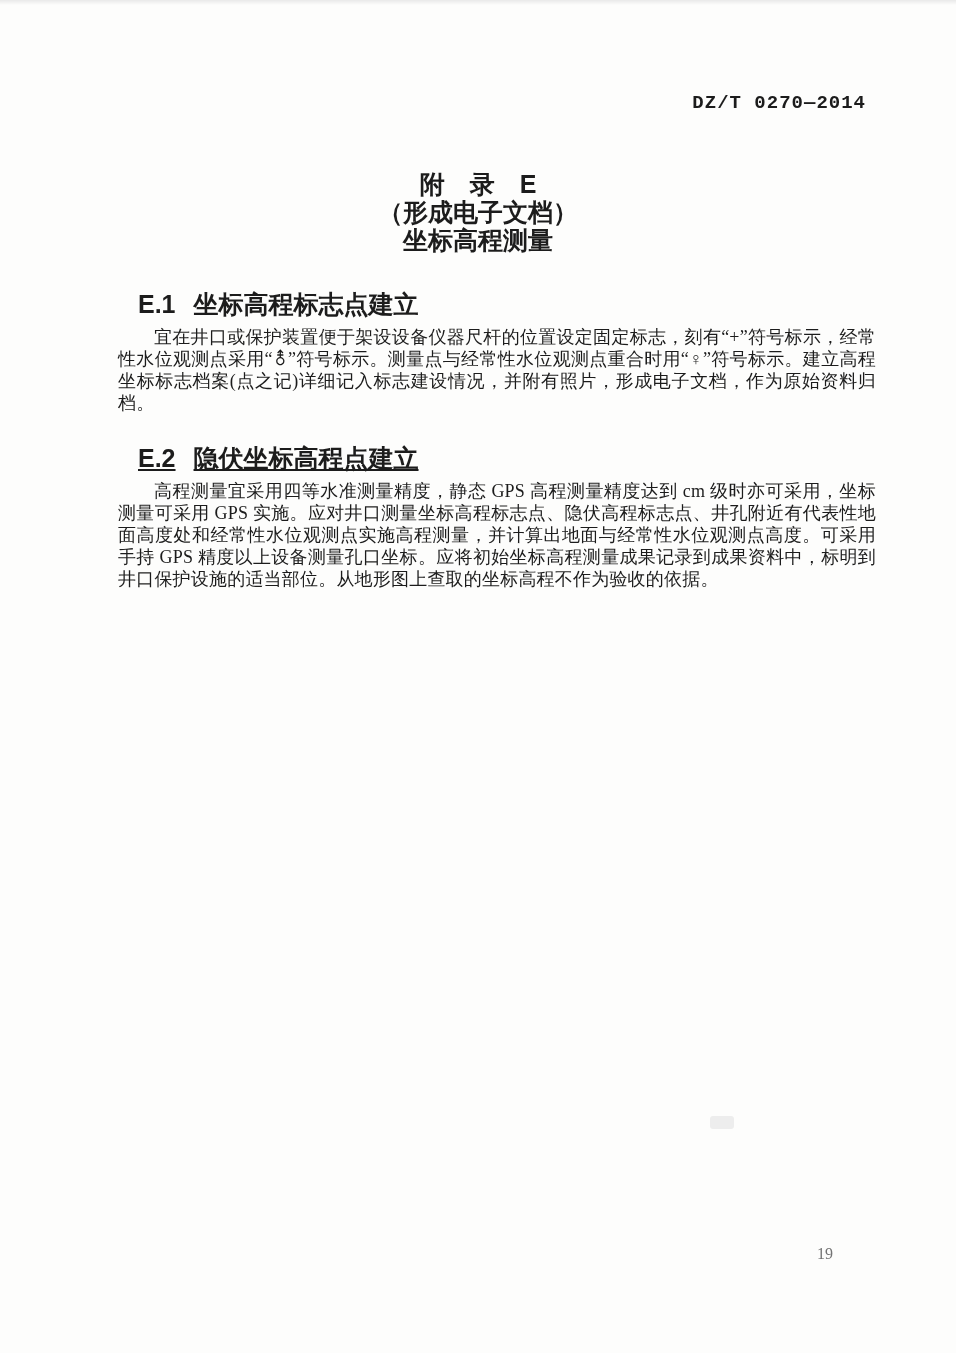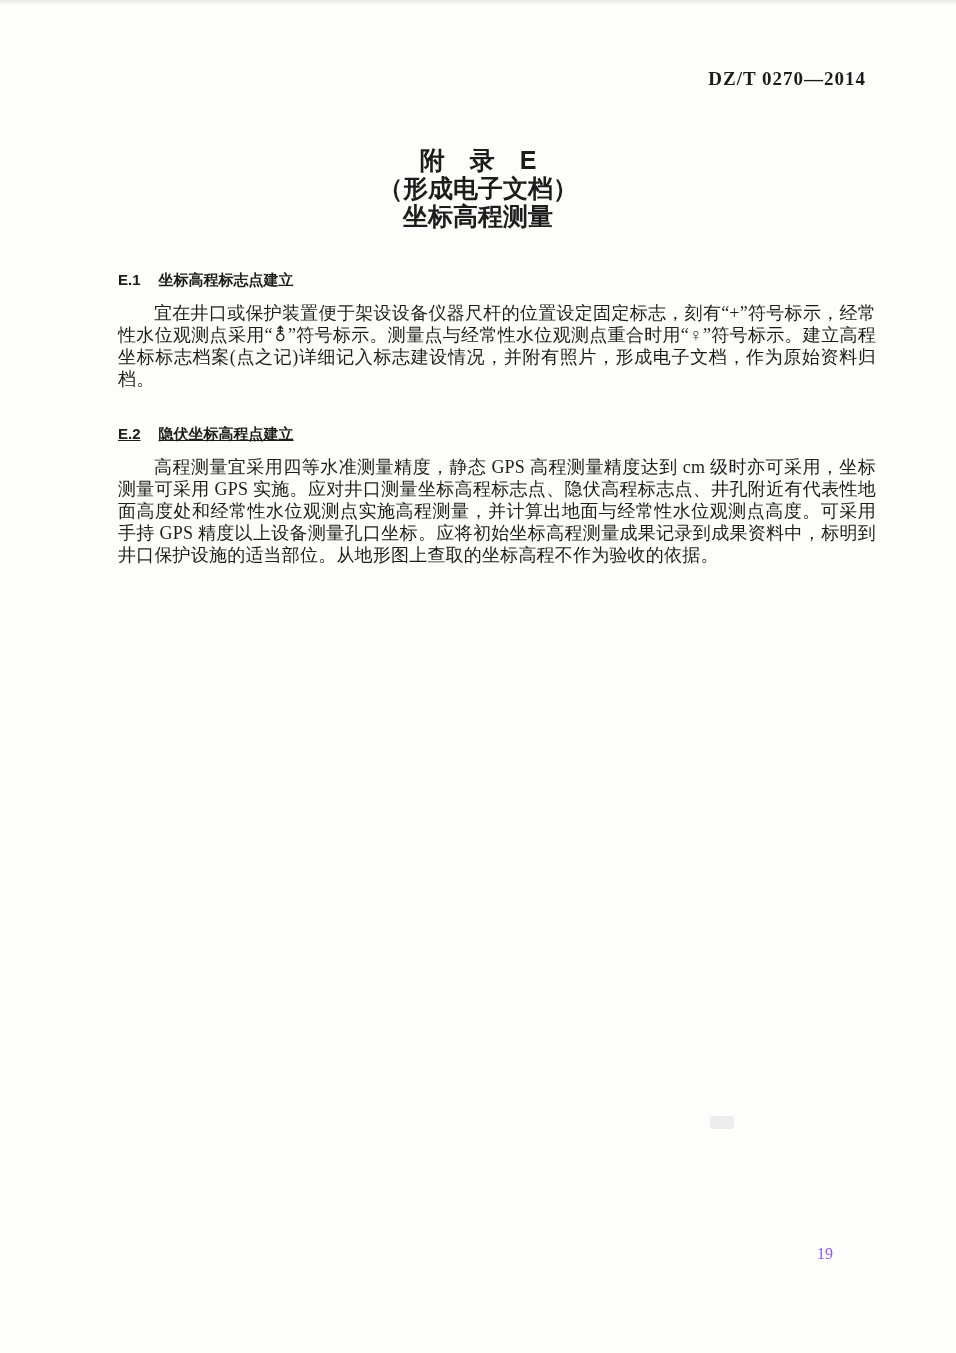--- a/index.html
+++ b/index.html
@@ -10,68 +10,69 @@
     background:#fdfdfc;
     overflow:hidden;
     font-family:"Liberation Serif","DejaVu Serif",serif;
     color:#1c1c1c;
   }
   .scan-edge-top{
     position:absolute;top:0;left:0;width:100%;height:5px;
     background:linear-gradient(#e9e9e9,#fdfdfc);
   }
   .doc-code{
-    padding-top:68px;
+    padding-top:92px;
     padding-right:90px;
     text-align:right;
     font-weight:bold;
     font-size:19px;
     letter-spacing:1px;
-    font-family:Liberation Serif, serif;
+    font-family:Liberation Mono, monospace;
   }
   .appendix-title{
     margin-top:56px;
     text-align:center;
     font-weight:bold;
   }
   .appendix-title .t-line{
     display:block;
     line-height:28px;
     font-size:25px;
     font-family:"Liberation Sans","DejaVu Sans",sans-serif;
   }
   .content{
     width:758px;
     margin-left:118px;
   }
   .sec-heading{
     font-family:"Liberation Sans","DejaVu Sans",sans-serif;
     font-weight:bold;
-    font-size:15px;
+    font-size:25px;
     line-height:22px;
+    margin-left:20px;
   }
   .sec-heading .sec-no{margin-right:18px;}
   .h1{margin-top:39px;}
   .h2{margin-top:33px;text-decoration:underline;}
   .h3{margin-top:28px;}
   .sec-body{
     margin-top:11px;
     font-size:18px;
     line-height:22px;
     text-align:justify;
     text-indent:2em;
     letter-spacing:0.2px;
   }
   .page-number{
     position:absolute;
     right:123px;
     bottom:90px;
     font-size:16px;
     font-family:"Liberation Serif","DejaVu Serif",serif;
-    color:#8b5cf6;
+    color:#737373;
   }
   .scan-artifact{
     position:absolute;
     left:710px;top:1116px;
     width:24px;height:13px;
     background:#e3e3e3;
     border-radius:3px;
     opacity:.6;
   }
 </style>

